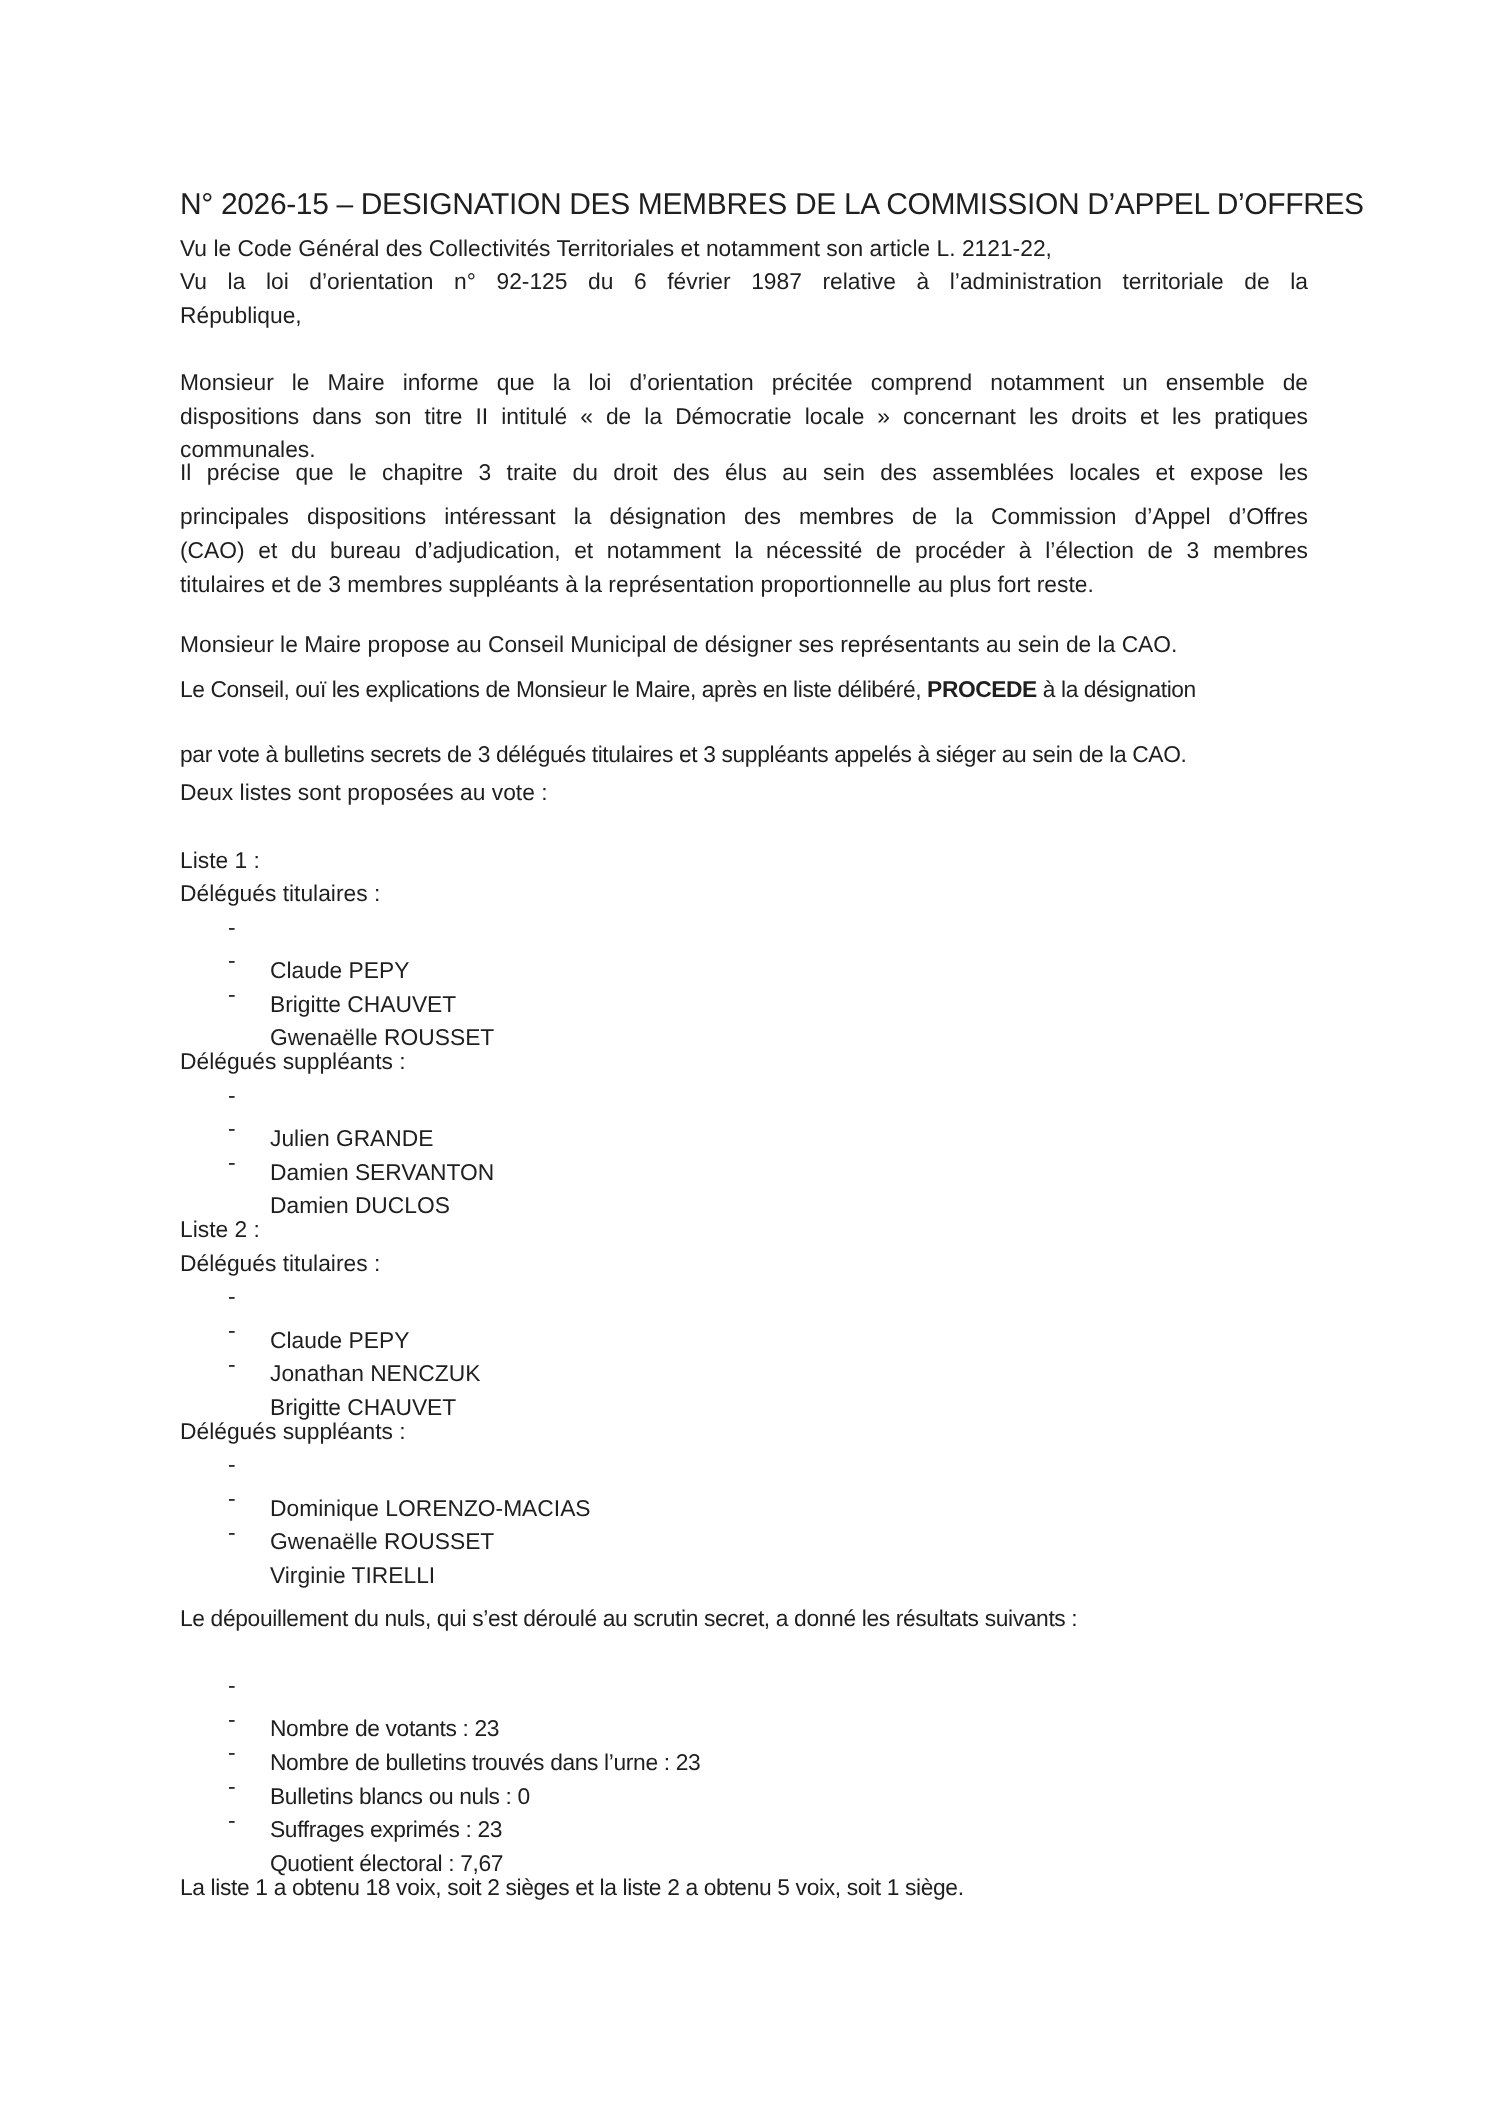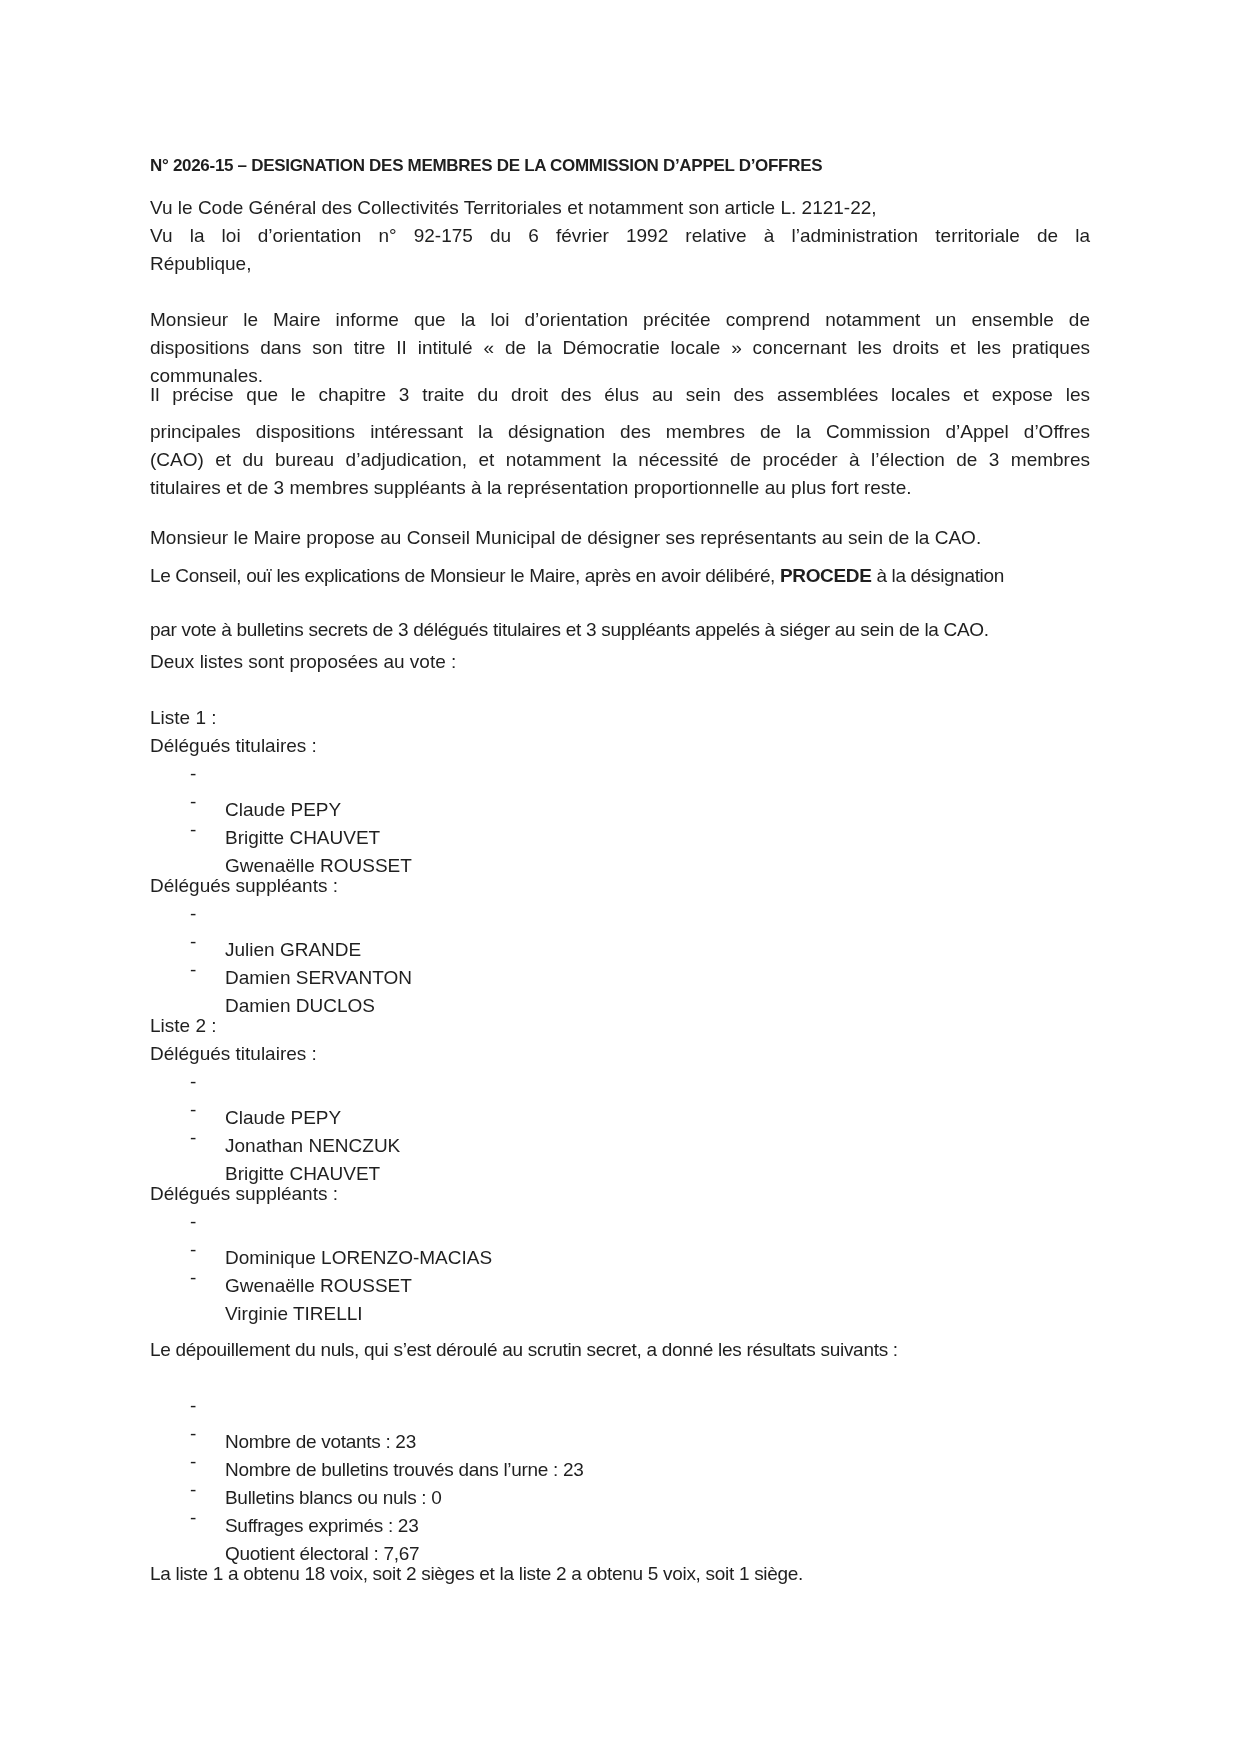--- a/index.html
+++ b/index.html
@@ -19,22 +19,22 @@
     .page {
       position: absolute;
       left: 150px;
       top: 0;
       width: 940px;
     }
     .title {
       position: absolute;
       left: 0;
       top: 156px;
-      font-weight: bold;
-      font-size: 17px;
+      font-weight: normal;
+      font-size: 25px;
       letter-spacing: -0.3px;
       white-space: nowrap;
     }
     .line {
       position: absolute;
       left: 0;
       white-space: nowrap;
       line-height: 28px;
     }
     .justify {
@@ -74,33 +74,33 @@
     }
   </style>
 </head>
 <body>
 
 <div class="page">
 
   <div class="title">N° 2026-15 – DESIGNATION DES MEMBRES DE LA COMMISSION D’APPEL D’OFFRES</div>
 
   <div class="line" style="top:194px;">Vu le Code Général des Collectivités Territoriales et notamment son article L. 2121-22,</div>
-  <div class="justify" style="top:222px;"><span>Vu la loi d’orientation n° 92-175 du 6 février 1992 relative à l’administration territoriale de la</span></div>
+  <div class="justify" style="top:222px;"><span>Vu la loi d’orientation n° 92-125 du 6 février 1987 relative à l’administration territoriale de la</span></div>
   <div class="line" style="top:250px;">République,</div>
 
   <div class="justify" style="top:306px;"><span>Monsieur le Maire informe que la loi d’orientation précitée comprend notamment un ensemble de</span></div>
   <div class="justify" style="top:334px;"><span>dispositions dans son titre II intitulé « de la Démocratie locale » concernant les droits et les pratiques</span></div>
   <div class="line" style="top:362px;">communales.</div>
   <div class="justify" style="top:368px;margin-top:13px;"><span>Il précise que le chapitre 3 traite du droit des élus au sein des assemblées locales et expose les</span></div>
   <div class="justify" style="top:418px;"><span>principales dispositions intéressant la désignation des membres de la Commission d’Appel d’Offres</span></div>
   <div class="justify" style="top:446px;"><span>(CAO) et du bureau d’adjudication, et notamment la nécessité de procéder à l’élection de 3 membres</span></div>
   <div class="line" style="top:474px;">titulaires et de 3 membres suppléants à la représentation proportionnelle au plus fort reste.</div>
   <div class="line" style="top:524px;">Monsieur le Maire propose au Conseil Municipal de désigner ses représentants au sein de la CAO.</div>
 
-  <div class="line" style="top:562px; letter-spacing:-0.35px;"><span>Le Conseil, ouï les explications de Monsieur le Maire, après en avoir délibéré, </span><span class="bold">PROCEDE</span><span> à la désignation</span></div>
+  <div class="line" style="top:562px; letter-spacing:-0.35px;"><span>Le Conseil, ouï les explications de Monsieur le Maire, après en liste délibéré, </span><span class="bold">PROCEDE</span><span> à la désignation</span></div>
   <div class="line" style="top:616px; letter-spacing:-0.3px;text-align:right;">par vote à bulletins secrets de 3 délégués titulaires et 3 suppléants appelés à siéger au sein de la CAO.</div>
 
   <div class="line" style="top:648px;">Deux listes sont proposées au vote :</div>
 
   <div class="line" style="top:704px;">Liste 1 :</div>
   <div class="line" style="top:732px;">Délégués titulaires :</div>
   <ul class="list" style="top:760px;">
     <li>
         <span class="dash">-</span>
         <span class="item-text">Claude PEPY</span>

